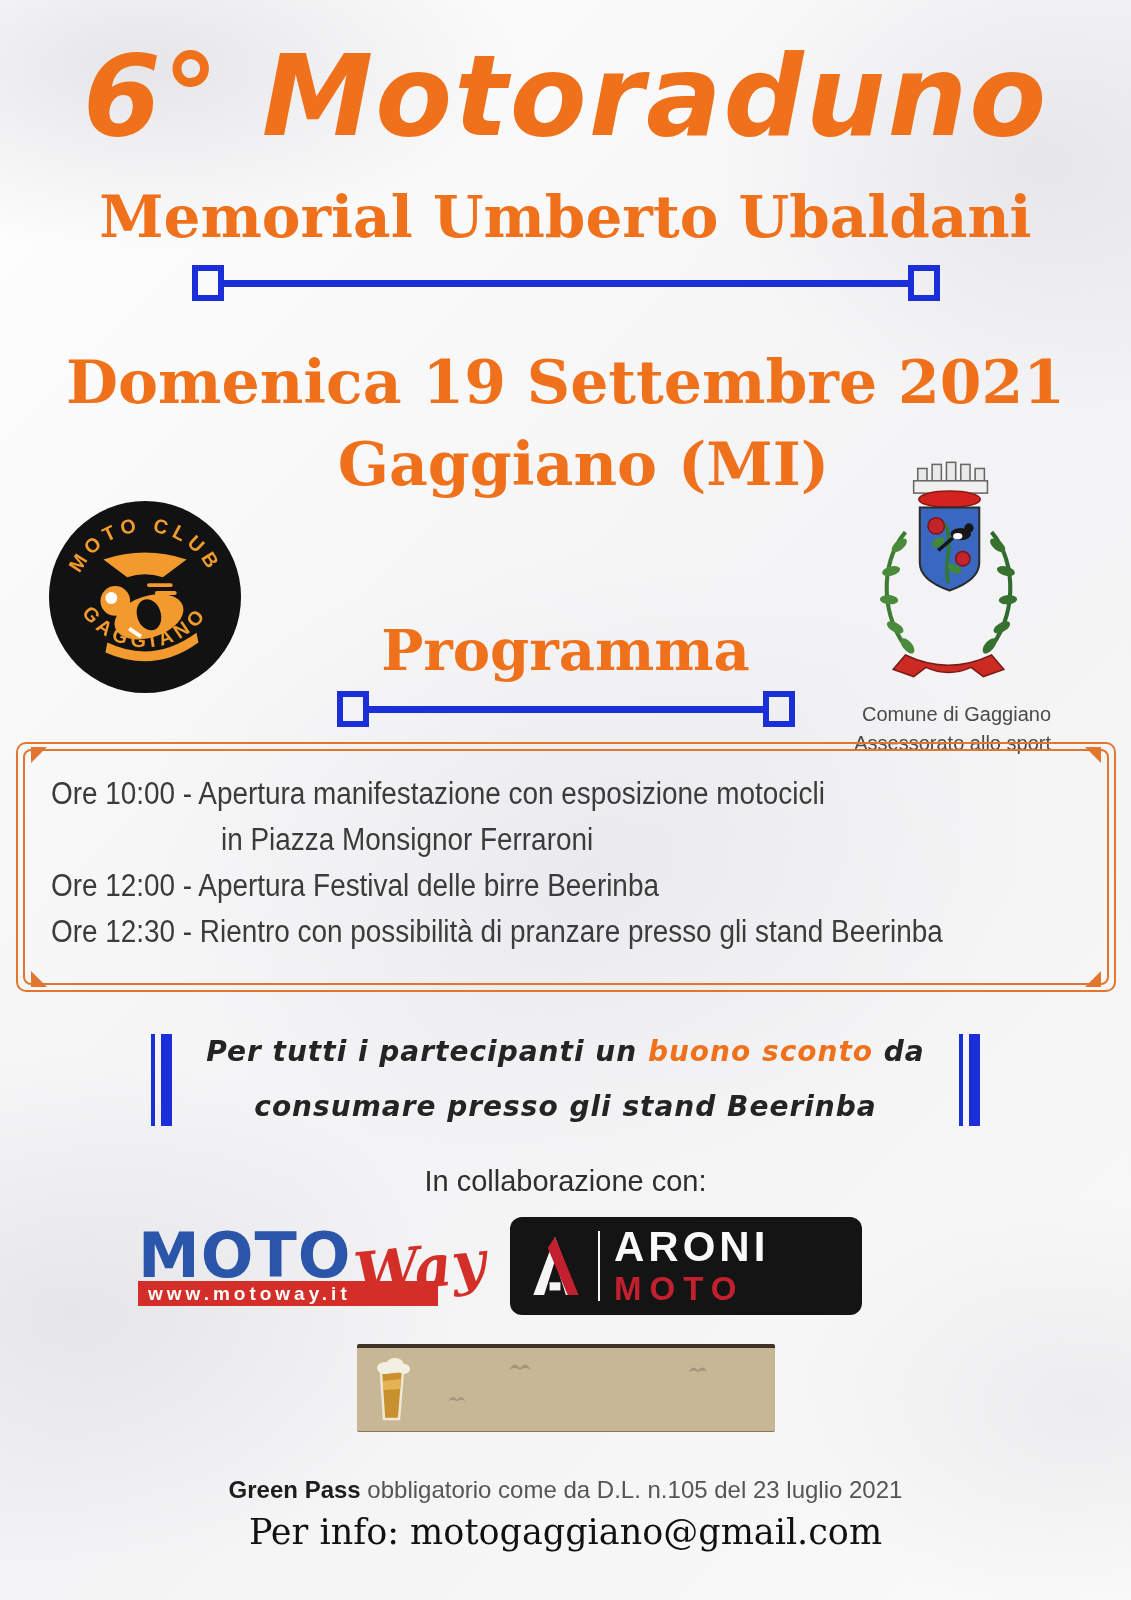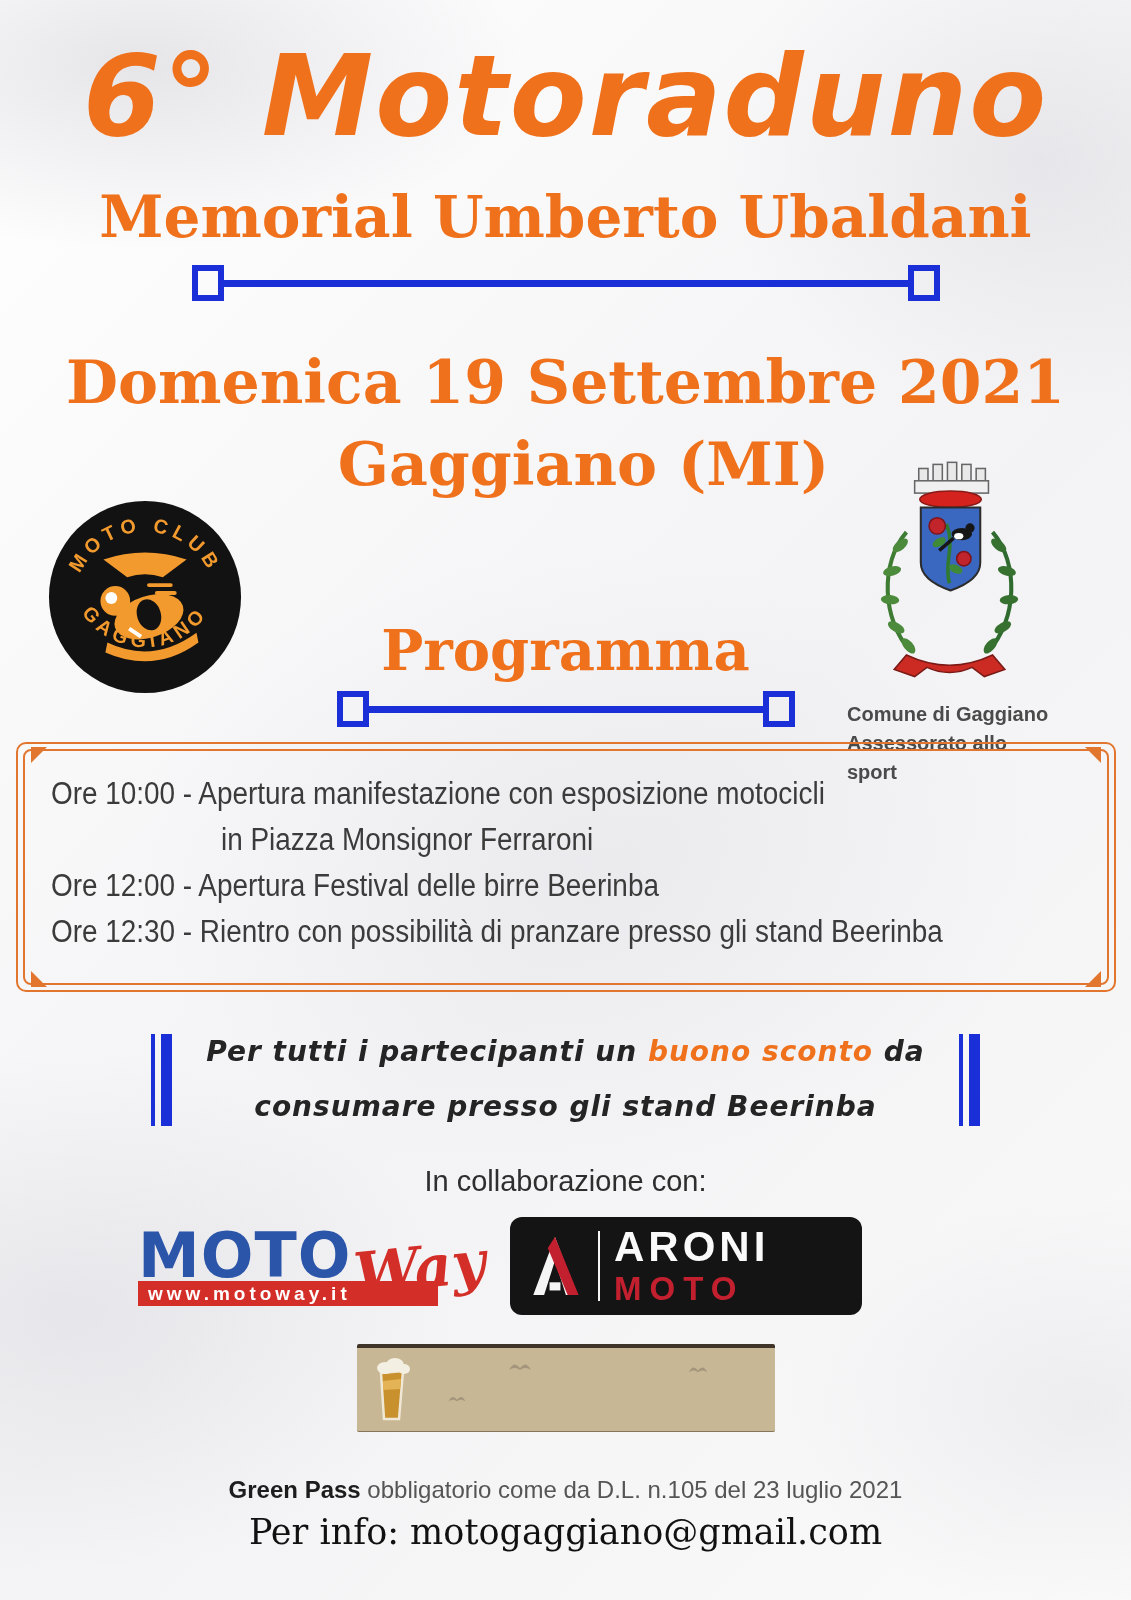--- a/index.html
+++ b/index.html
@@ -52,21 +52,21 @@
   .divider{display:flex;align-items:center;margin:14px auto 0;}
   .divider.wide{width:748px;}
   .divider.narrow{width:458px;margin-top:8px;}
   .divider .sq{
     width:32px;height:36px;flex:0 0 32px;box-sizing:border-box;
     border:6px solid #1B2FD8;background:transparent;
   }
   .divider .bar{flex:1;height:7px;background:#1B2FD8;}
   
   .club-logo{position:absolute;left:46px;top:498px;width:198px;height:198px;}
-  .comune{position:absolute;right:72px;top:448px;width:212px;text-align:left;font-weight:bold;}
+  .comune{position:absolute;right:80px;top:448px;width:212px;text-align:right;}
   .comune .caption{
     margin-top:2px;font-size:20px;line-height:1.45;color:#4a4a4a;
     font-family:"Liberation Sans",sans-serif;
   }
   
   .program-box{
     position:relative;width:1086px;margin:22px auto 0;box-sizing:border-box;
     border:2px solid #E2762F;border-radius:8px;
     padding:20px 22px 28px 26px;text-align:left;
   }

